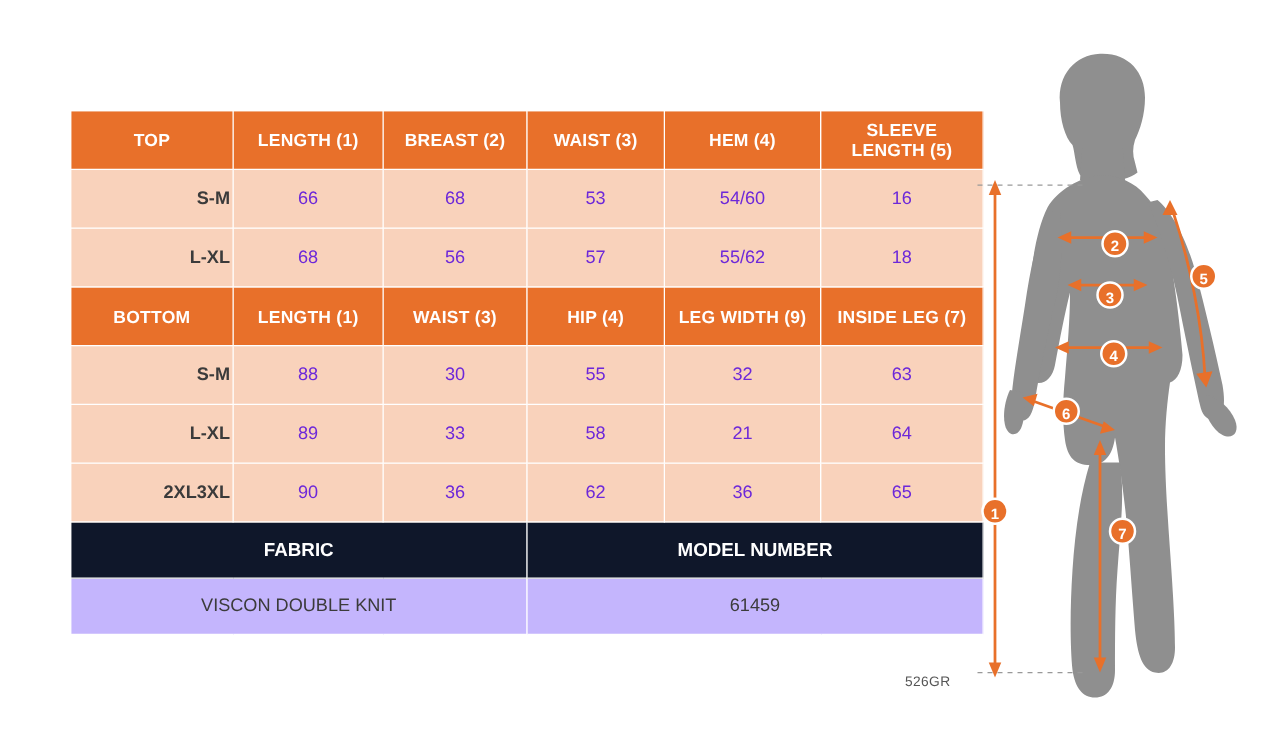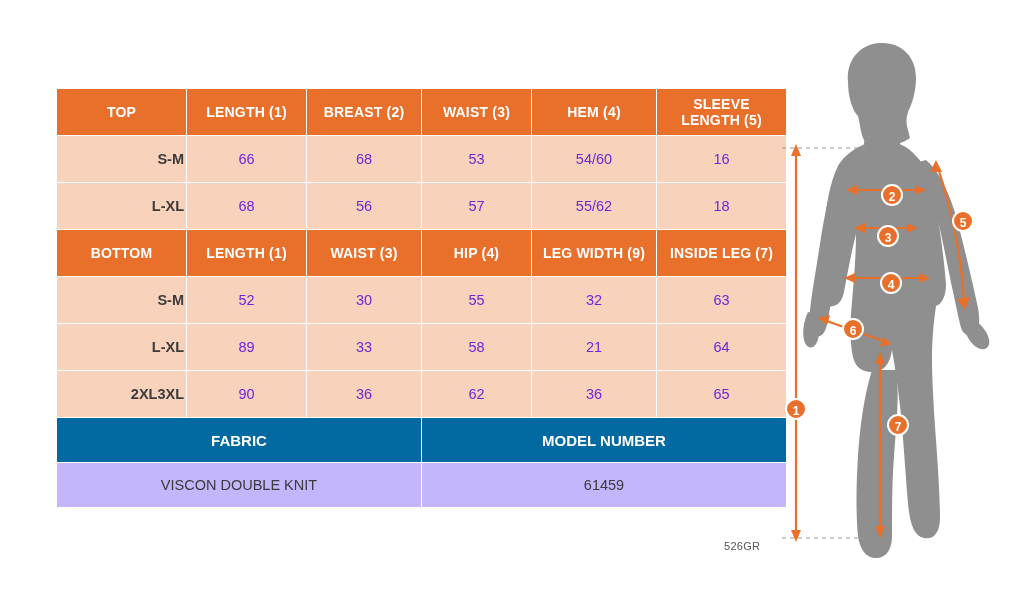--- a/index.html
+++ b/index.html
@@ -42,21 +42,21 @@
   .body-row td {
     background: #f9d2bb;
   }
   .body-row td.rowlabel {
     font-weight: bold;
     color: #3b3b3b;
     font-size: 14.5px;
     text-align: right;
   }
   .fabric-hdr td {
-    background: #0369a1;
+    background: #0f172a;
     color: #ffffff;
     font-weight: bold;
     font-size: 15px;
     height: 44px;
   }
   .fabric-row td {
     background: #c4b5fd;
     height: 44px;
     font-size: 14.5px;
     color: #3b3b3b;
@@ -138,21 +138,21 @@
       <th>BOTTOM</th>
       <th>LENGTH (1)</th>
       <th>WAIST (3)</th>
       <th>HIP (4)</th>
       <th>LEG WIDTH (9)</th>
       <th>INSIDE LEG (7)</th>
     </tr>
 
     <tr class="body-row">
       <td class="rowlabel">S-M</td>
-      <td>52</td>
+      <td>88</td>
       <td>30</td>
       <td>55</td>
       <td>32</td>
       <td>63</td>
     </tr>
     <tr class="body-row">
       <td class="rowlabel">L-XL</td>
       <td>89</td>
       <td>33</td>
       <td>58</td>

